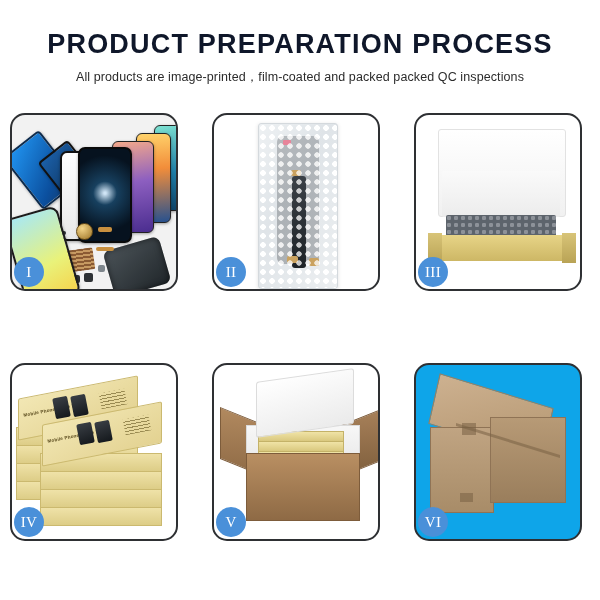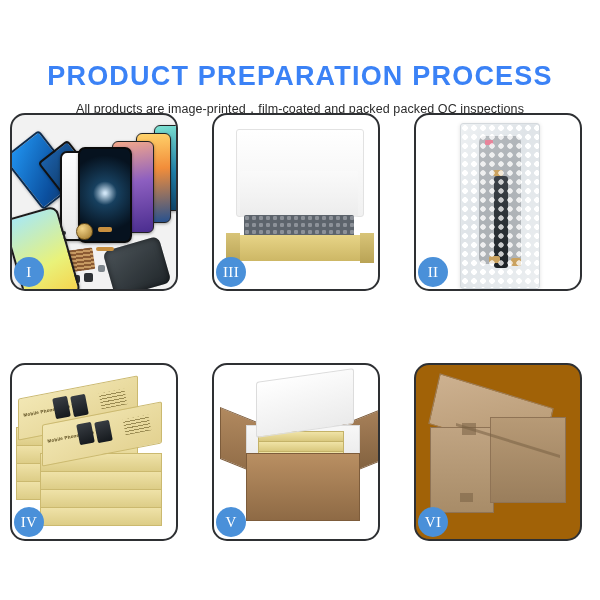--- a/index.html
+++ b/index.html
@@ -4,21 +4,21 @@
 <style>
   html,body{margin:0;padding:0;}
   body{
     width:600px;height:600px;background:#ffffff;
     font-family:"Liberation Sans", sans-serif;
     overflow:hidden;position:relative;
   }
   .header{ text-align:center; padding-top:30px; }
   .title{
     font-size:27px; font-weight:700; letter-spacing:1.2px;
-    color:#3b82f6; line-height:1.1; white-space:nowrap;margin-top:32px;
+    color:#0f172a; line-height:1.1; white-space:nowrap;
   }
   .subtitle{
     font-size:12.5px; color:#2b2b2b; margin-top:9px;
     letter-spacing:0.1px; white-space:nowrap;
   }
   .grid{
     position:absolute; left:10px; top:113px;
     width:580px;
     display:grid;
     grid-template-columns:168px 168px 168px;
@@ -182,21 +182,21 @@
   .cartonBody{ background:linear-gradient(180deg,#b98f62,#8e6a45); border:1px solid #7d5c3b; }
   .foamLid{ position:absolute; left:42px; top:10px; width:96px; height:54px;
     background:linear-gradient(170deg,#ffffff,#eaeaea);
     border:1px solid #dcdcdc; border-radius:3px; transform:skewY(-8deg); }
   .foamBox{ position:absolute; left:32px; top:60px; width:112px; height:50px;
     background:linear-gradient(180deg,#f7f7f7,#e4e4e4); border:1px solid #dadada; }
   .ybox{ position:absolute; background:linear-gradient(180deg,#f0e3a6,#d9c87e);
     border:1px solid #c4b268; }
 
   
-  .p6{ background:#a16207;text-decoration:underline; }
+  .p6{ background:#0ea5e9;text-decoration:underline; }
   .c6-top{ position:absolute; left:18px; top:24px; width:112px; height:52px;
     background:linear-gradient(150deg,#cdb190,#b3956f);
     transform:skewY(17deg) skewX(-12deg); border:1px solid #9c7e5c; }
   .c6-left{ position:absolute; left:14px; top:62px; width:62px; height:84px;
     background:linear-gradient(180deg,#c0a482,#a88c68); border:1px solid #907css; }
   .c6-left{ border:1px solid #8f7characters; }
   .c6-left{ border:1px solid #8f7355; }
   .c6-right{ position:absolute; left:74px; top:52px; width:74px; height:84px;
     background:linear-gradient(180deg,#b79a76,#9a7e5c); border:1px solid #8f7355; }
   .c6-seam{ position:absolute; background:rgba(120,96,68,.55); }
@@ -229,47 +229,47 @@
       <div class="prt flex" style="left:84px;top:132px;width:18px;height:4px;"></div>
       <div class="prt gray" style="left:44px;top:152px;width:8px;height:10px;"></div>
       <div class="prt" style="left:58px;top:160px;width:10px;height:8px;"></div>
       <div class="prt" style="left:72px;top:158px;width:9px;height:9px;"></div>
       <div class="prt gray" style="left:86px;top:150px;width:7px;height:7px;"></div>
       <div class="prt" style="left:40px;top:128px;width:12px;height:4px;"></div>
     </div>
     <div class="badge">I</div>
   </div>
 
-  <div class="panel p3">
-    <div class="scene">
-      <div class="box3-lid"></div>
-      <div class="foam3"></div>
-      <div class="bubbles3"></div>
-      <div class="tray3"></div>
-      <div class="tray3-end" style="left:12px;"></div>
-      <div class="tray3-end" style="left:146px;"></div>
-    </div>
-    <div class="badge">III</div>
-  </div>
-
   <div class="panel p2">
     <div class="scene">
       <div class="pouch">
         <div class="inner-screen"></div>
         <div class="flexstrip"></div>
         <div class="conn" style="left:32px;top:46px;width:10px;height:6px;"></div>
         <div class="conn" style="left:28px;top:132px;width:11px;height:7px;"></div>
         <div class="conn" style="left:50px;top:134px;width:10px;height:8px;"></div>
         <div class="pinkdot"></div>
         <div class="bubbleoverlay"></div>
       </div>
     </div>
     <div class="badge">II</div>
   </div>
 
+  <div class="panel p3">
+    <div class="scene">
+      <div class="box3-lid"></div>
+      <div class="foam3"></div>
+      <div class="bubbles3"></div>
+      <div class="tray3"></div>
+      <div class="tray3-end" style="left:12px;"></div>
+      <div class="tray3-end" style="left:146px;"></div>
+    </div>
+    <div class="badge">III</div>
+  </div>
+
   <div class="panel p4">
     <div class="scene">
       <div class="stackbox" style="left:4px;top:62px;"></div>
       <div class="stackbox" style="left:4px;top:80px;"></div>
       <div class="stackbox" style="left:4px;top:98px;"></div>
       <div class="stackbox" style="left:4px;top:116px;"></div>
       <div class="stackbox" style="left:28px;top:88px;"></div>
       <div class="stackbox" style="left:28px;top:106px;"></div>
       <div class="stackbox" style="left:28px;top:124px;"></div>
       <div class="stackbox" style="left:28px;top:142px;"></div>

